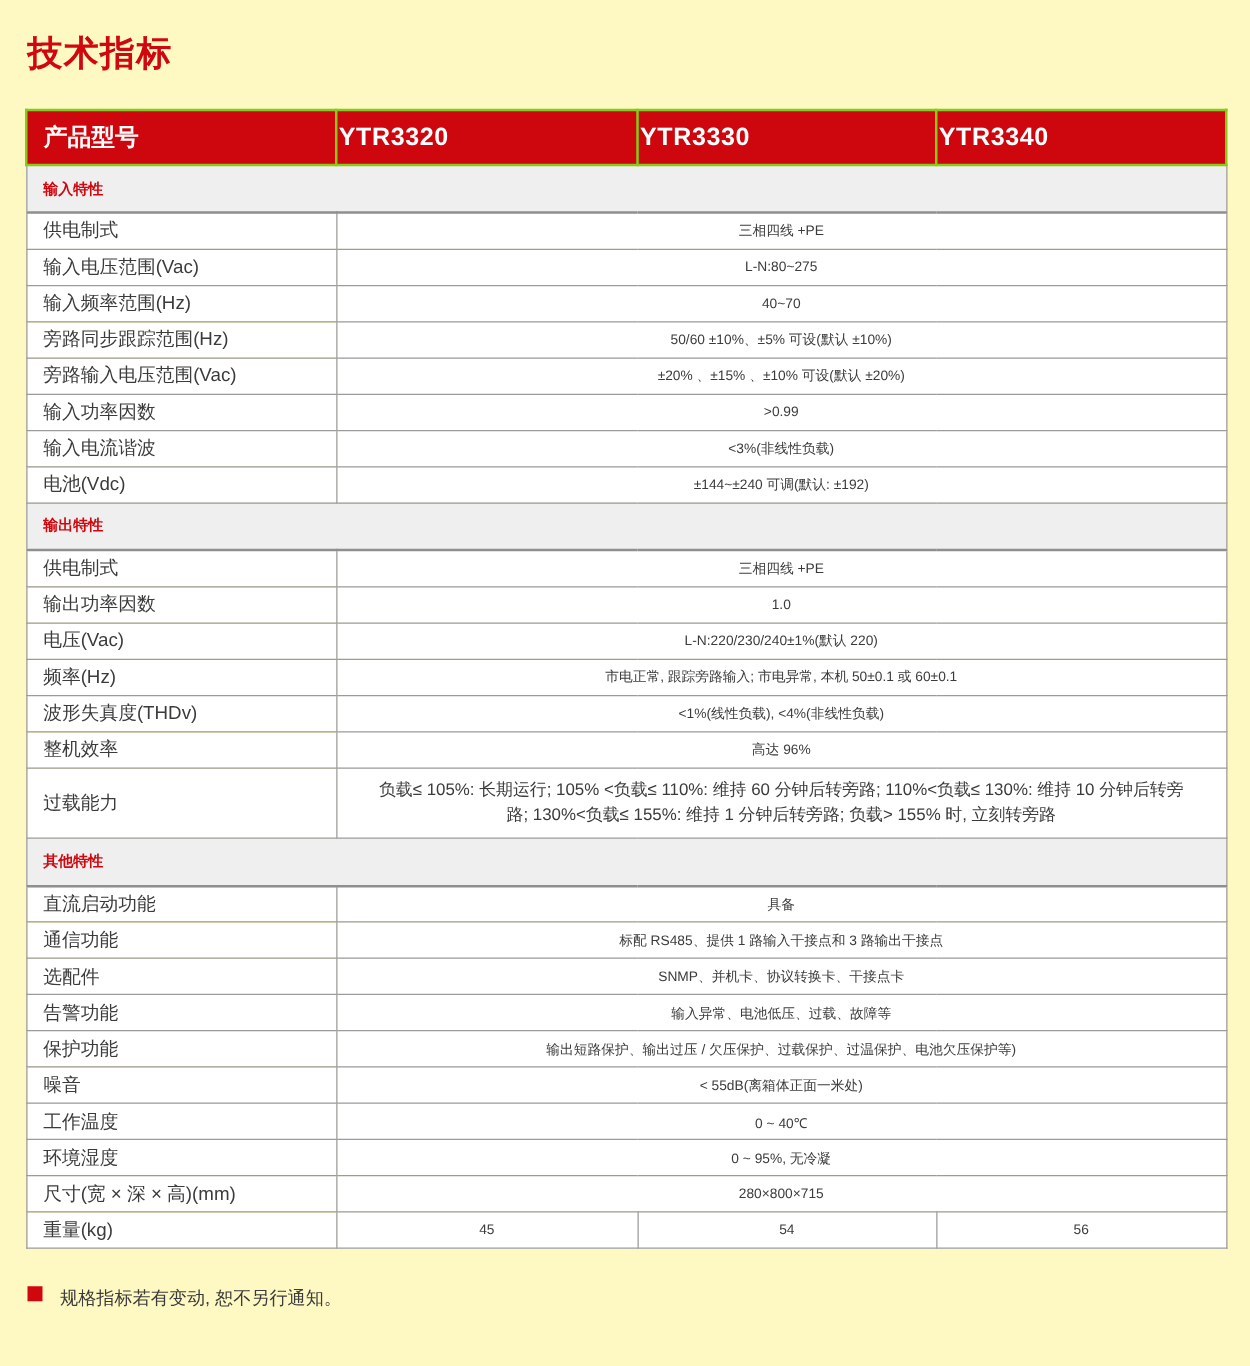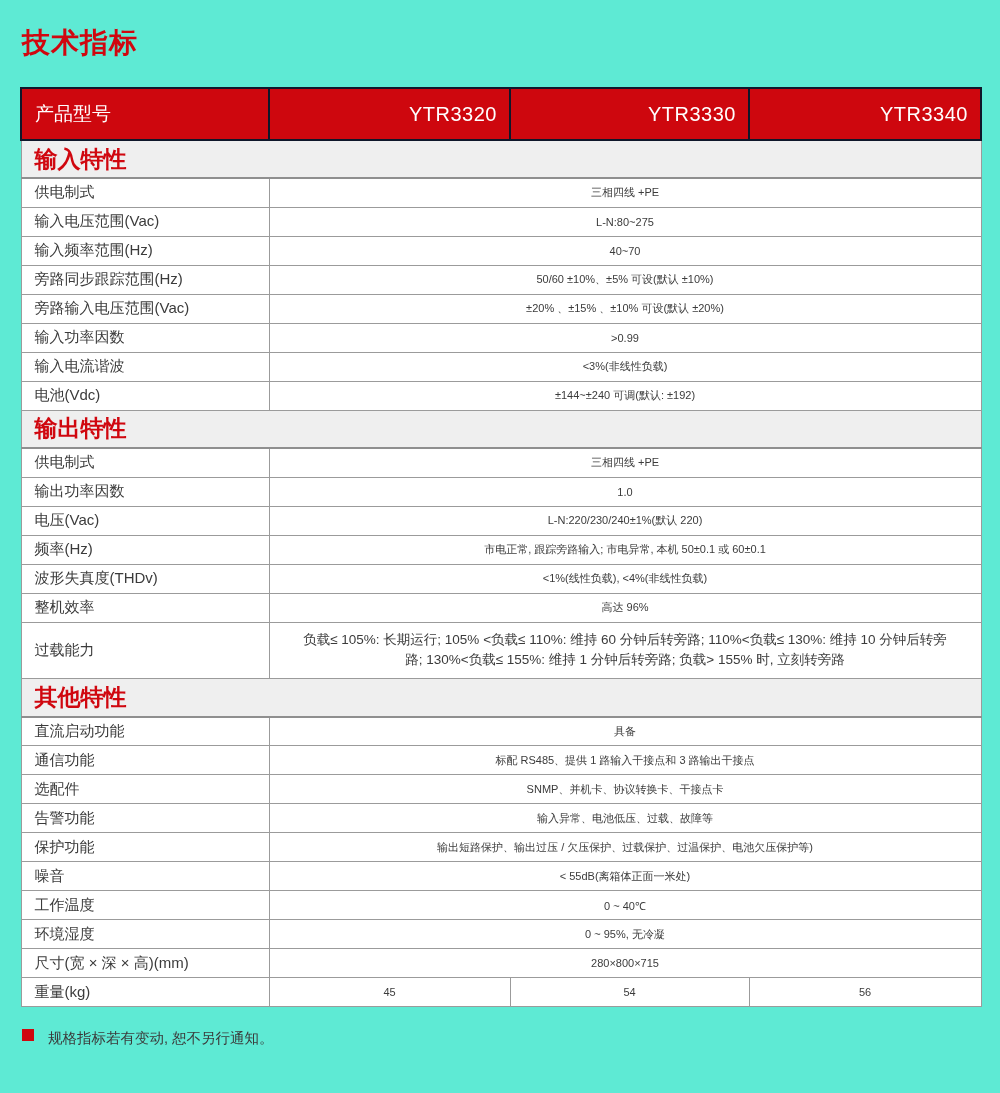--- a/index.html
+++ b/index.html
@@ -2,48 +2,48 @@
 <html><head>
 <meta charset="utf-8">
 <style>
   * { box-sizing: border-box; }
   html, body { margin: 0; padding: 0; background: #ffffff; }
   body {
     width: 1000px; height: 1093px;
     font-family: "Liberation Sans", sans-serif;
     position: relative;
   }
-  .page { position: relative; width: 1000px; height: 1093px; background: #5eead4; }
+  .page { position: relative; width: 1000px; height: 1093px; background: #fef9c3; }
 
   .page-title {
     position: absolute; left: 22px; top: 24px; margin: 0;
     font-size: 28px; font-weight: bold; color: #d0070f;
     letter-spacing: 1px;
   }
 
   table.spec-table {
     position: absolute; left: 20px; top: 87px;
     width: 960px; border-collapse: collapse; table-layout: fixed;
   }
   .spec-table th {
     background: #ce070e; color: #ffffff;
-    border: 2px solid #0f172a;
-    height: 44px; font-weight: normal; font-size: 20px;
-    padding: 12px;
+    border: 2px solid #84cc16;
+    height: 44px; font-weight: bold; font-size: 20px;
+    padding: 1px;
   }
   .spec-table th.first-col { text-align: left; padding-left: 13px; font-size: 19px; }
-  .spec-table th.model-col { text-align: right; letter-spacing: 0.5px; }
+  .spec-table th.model-col { text-align: left; letter-spacing: 0.5px; }
 
   .spec-table td {
     border: 1px solid #9b9b9b;
     color: #3b3b3b; padding: 0; background: #ffffff;
   }
   td.section-cell {
     background: #efefef; color: #d0070f;
-    font-weight: bold; font-size: 23px;
+    font-weight: bold; font-size: 12px;
     height: 38px; padding-left: 13px;
     border-bottom: 2px solid #8f8f8f;
   }
   td.label-cell {
     font-size: 15px; height: 29px; padding-left: 13px;
     white-space: nowrap; overflow: hidden; margin-left: 28px;
   }
   td.value-cell {
     font-size: 11px; text-align: center; height: 29px;
     padding: 2px 10px;

